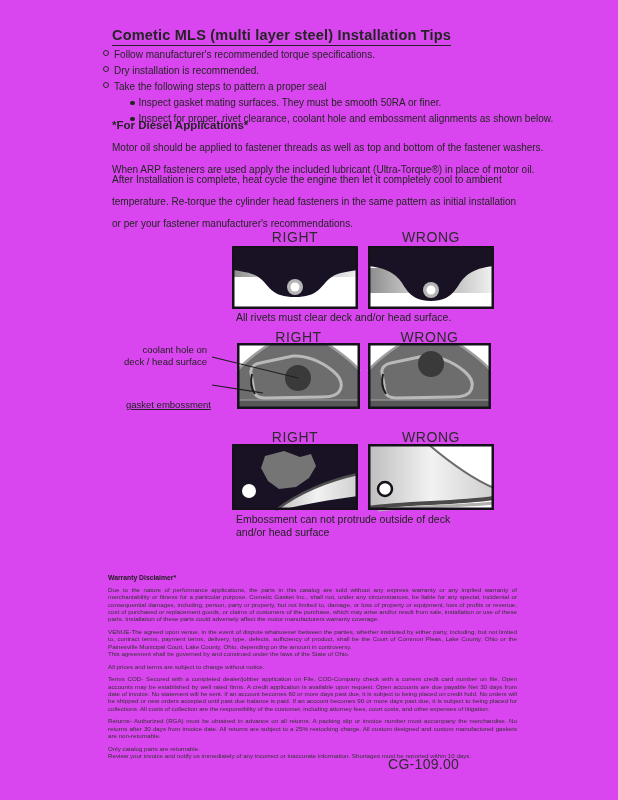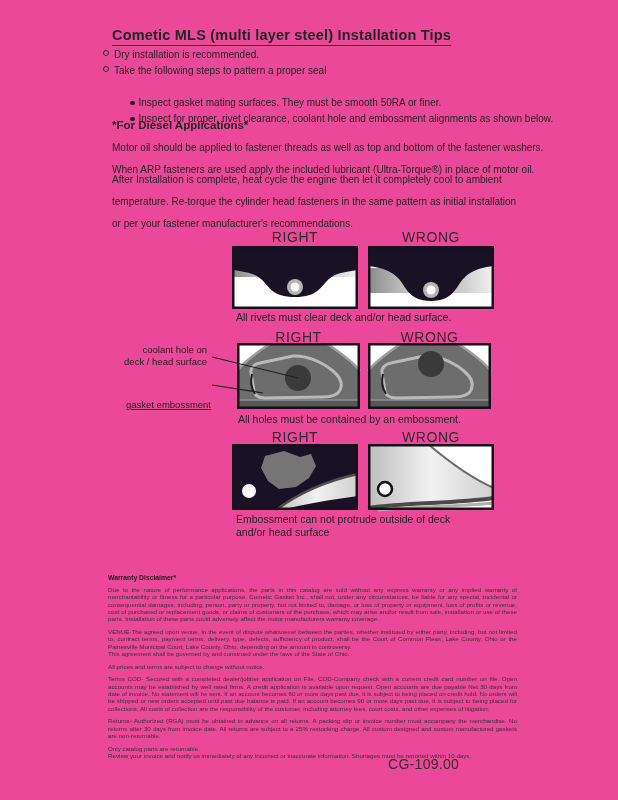--- a/index.html
+++ b/index.html
@@ -1,17 +1,17 @@
 <!DOCTYPE html>
 <html><head>
 <meta charset="utf-8">
 <style>
   html,body{margin:0;padding:0;background:#ffffff;}
   .page{
-    position:relative;width:618px;height:800px;background:#ec4899;
+    position:relative;width:618px;height:800px;background:#d946ef;
     font-family:"Liberation Sans","DejaVu Sans",sans-serif;color:#242424;overflow:hidden;
   }
   .abs{position:absolute;}
   .title{
     font-size:14.5px;font-weight:bold;letter-spacing:.2px;
     border-bottom:1.6px solid #232323;padding-bottom:2px;display:inline-block;
   }
   .bullets{font-size:10px;line-height:16px;}
   .bullet-row{display:flex;align-items:baseline;}
   .odot{width:4px;height:4px;border:1px solid #2a2a2a;border-radius:50%;flex:0 0 auto;
@@ -59,20 +59,24 @@
     </defs>
   </svg>
 
   <div class="abs" style="left:112px;top:26px;">
     <span class="title">Cometic MLS (multi layer steel) Installation Tips</span>
   </div>
 
   <div class="abs bullets" style="left:103px;top:47px;">
     <div class="bullet-row">
       <span class="odot"></span>
+      <span>Follow manufacturer's recommended torque specifications.</span>
+    </div>
+    <div class="bullet-row">
+      <span class="odot"></span>
       <span>Dry installation is recommended.</span>
     </div>
     <div class="bullet-row">
       <span class="odot"></span>
       <span>Take the following steps to pattern a proper seal</span>
     </div>
   </div>
 
   <div class="abs bullets" style="left:130px;top:95px;">
     <div class="bullet-row">
@@ -152,21 +156,20 @@
     <path d="M15,31 C13,39 14,45 18,51" stroke="#1c1c1c" stroke-width="2" fill="none"></path>
     <circle cx="63" cy="21" r="13" fill="#3a3a3a"></circle>
     <rect x="1.25" y="1.25" width="120.5" height="63.5" fill="none" stroke="#15101a" stroke-width="2.5"></rect>
   </svg>
 
   <svg class="abs" style="left:105px;top:343px;z-index:5;pointer-events:none;" width="200" height="60" viewBox="0 0 200 60">
     <line x1="107" y1="14" x2="193" y2="35" stroke="#1e1e1e" stroke-width="1.2"></line>
     <line x1="107" y1="42" x2="158" y2="50" stroke="#1e1e1e" stroke-width="1.2"></line>
   </svg>
 
-  <div class="abs caption" style="left:238px;top:413px;">All holes must be contained by an embossment.</div>
 
   <div class="abs dlabel" style="left:232px;top:429px;width:126px;">RIGHT</div>
   <div class="abs dlabel" style="left:368px;top:429px;width:126px;">WRONG</div>
 
   <svg class="abs diagbox" style="left:232px;top:444px;" width="126" height="66" viewBox="0 0 126 66">
     <rect width="126" height="66" fill="#191124"></rect>
     <path d="M44,66 C68,48 94,37 126,30 L126,52 C98,56 72,60 50,66 Z" fill="url(#g3)"></path>
     <path d="M44,66 C68,48 94,37 126,30" stroke="#4f4f4f" stroke-width="2.5" fill="none"></path>
     <path d="M33,12 L52,7 L68,13 L79,10 L84,22 L77,34 L64,43 L47,45 L36,37 L29,24 Z" fill="#757575"></path>
     <circle cx="17" cy="47" r="7" fill="#ffffff"></circle>

